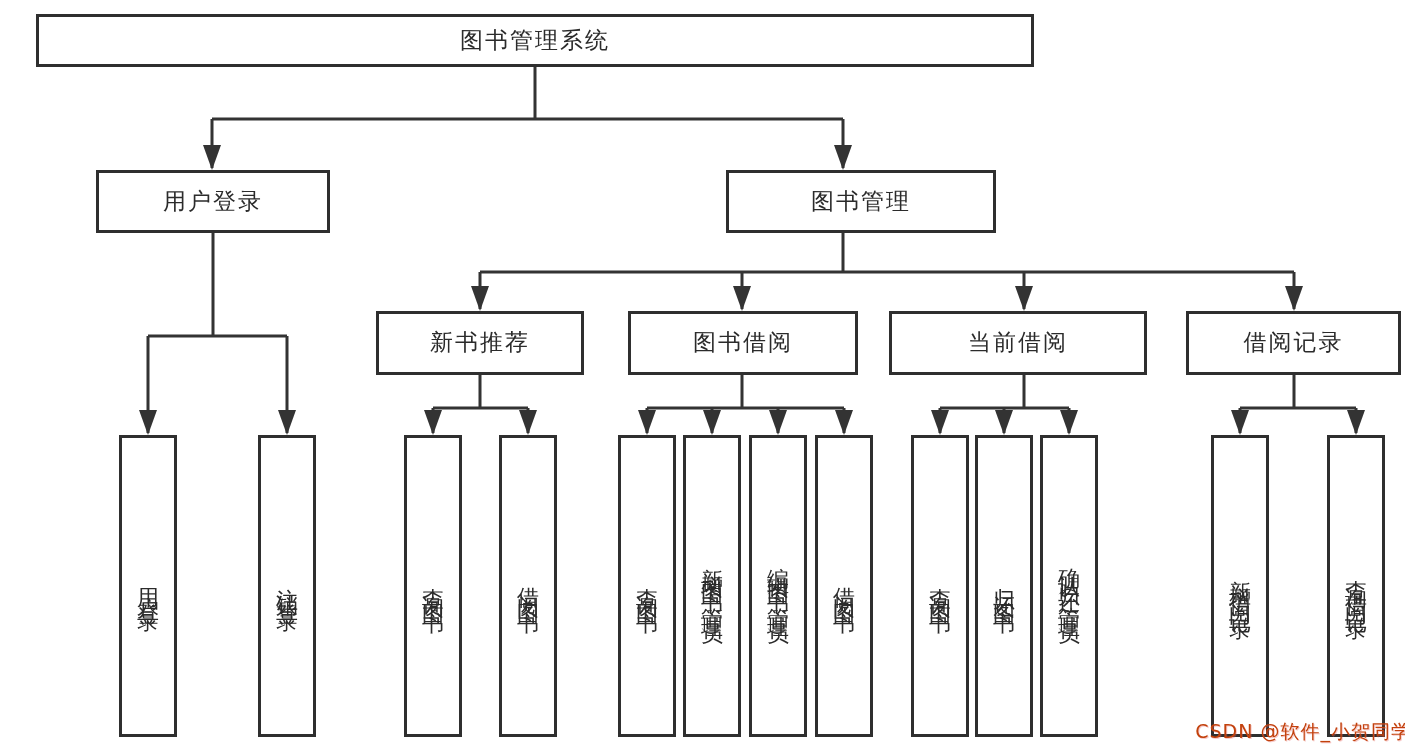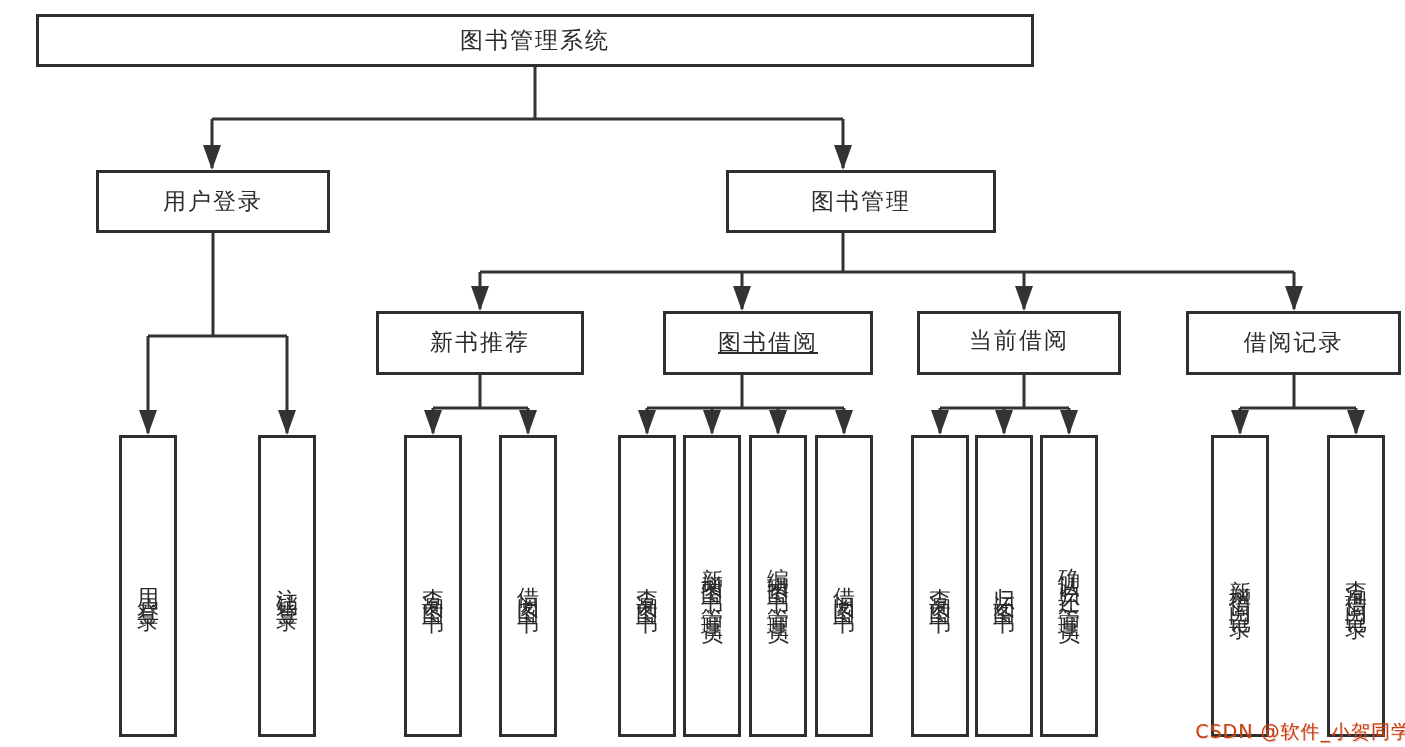--- a/index.html
+++ b/index.html
@@ -110,22 +110,22 @@
       <polygon points="1333,410 1351,410 1342,435"></polygon>
     </g>
   </svg>
 
   <div class="node" style="left:22px; top:14px; width:998px; height:53px;">图书管理系统</div>
 
   <div class="node lvl2" style="left:82px; width:234px;">用户登录</div>
   <div class="node lvl2" style="left:712px; width:270px;">图书管理</div>
 
   <div class="node lvl3" style="left:362px; width:208px;text-align:center;">新书推荐</div>
-  <div class="node lvl3" style="left:649px; width:210px;text-decoration:underline;">图书借阅</div>
-  <div class="node lvl3" style="left:903px; width:204px;font-family:Liberation Mono, monospace;">当前借阅</div>
+  <div class="node lvl3" style="left:614px; width:230px;">图书借阅</div>
+  <div class="node lvl3" style="left:875px; width:258px;">当前借阅</div>
   <div class="node lvl3" style="left:1172px; width:215px;">借阅记录</div>
 
   <div class="node vert" style="left:105px;">用户登录</div>
   <div class="node vert" style="left:244px;">注销登录</div>
 
   <div class="node vert" style="left:390px;">查询图书</div>
   <div class="node vert" style="left:485px;">借阅图书</div>
 
   <div class="node vert" style="left:604px;">查询图书</div>
   <div class="node vert" style="left:669px;">新增图书（管理员）</div>

